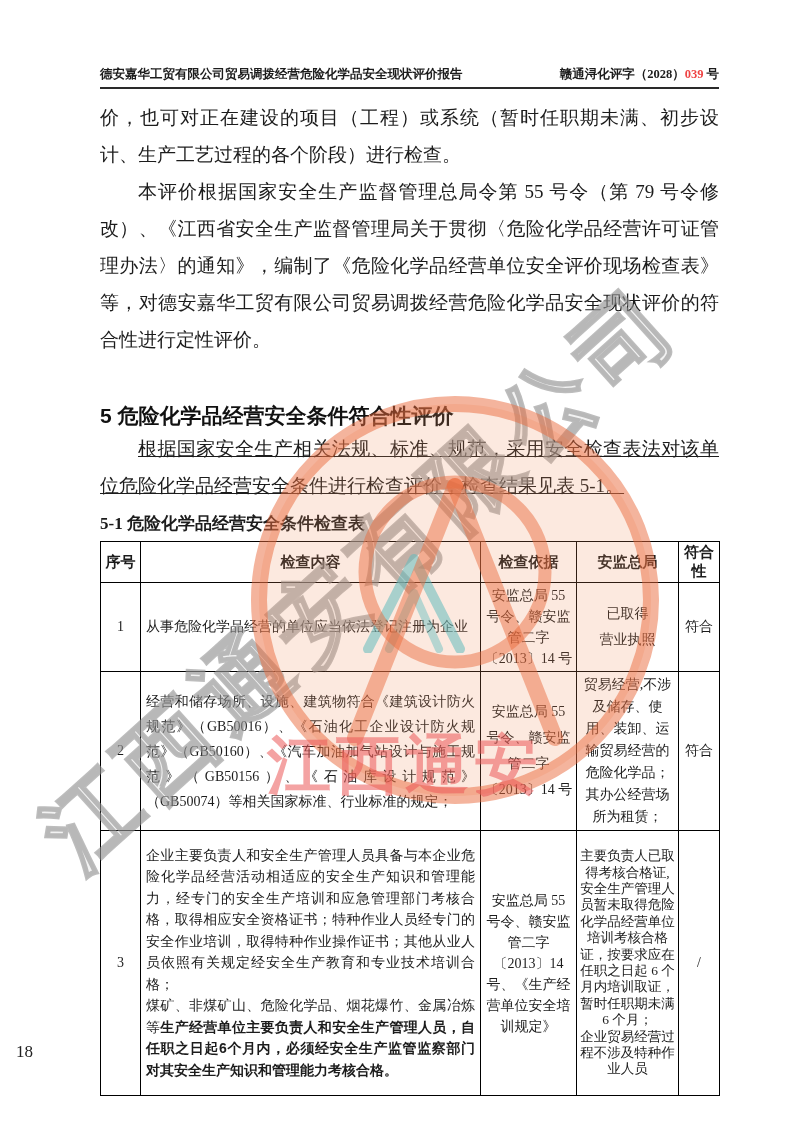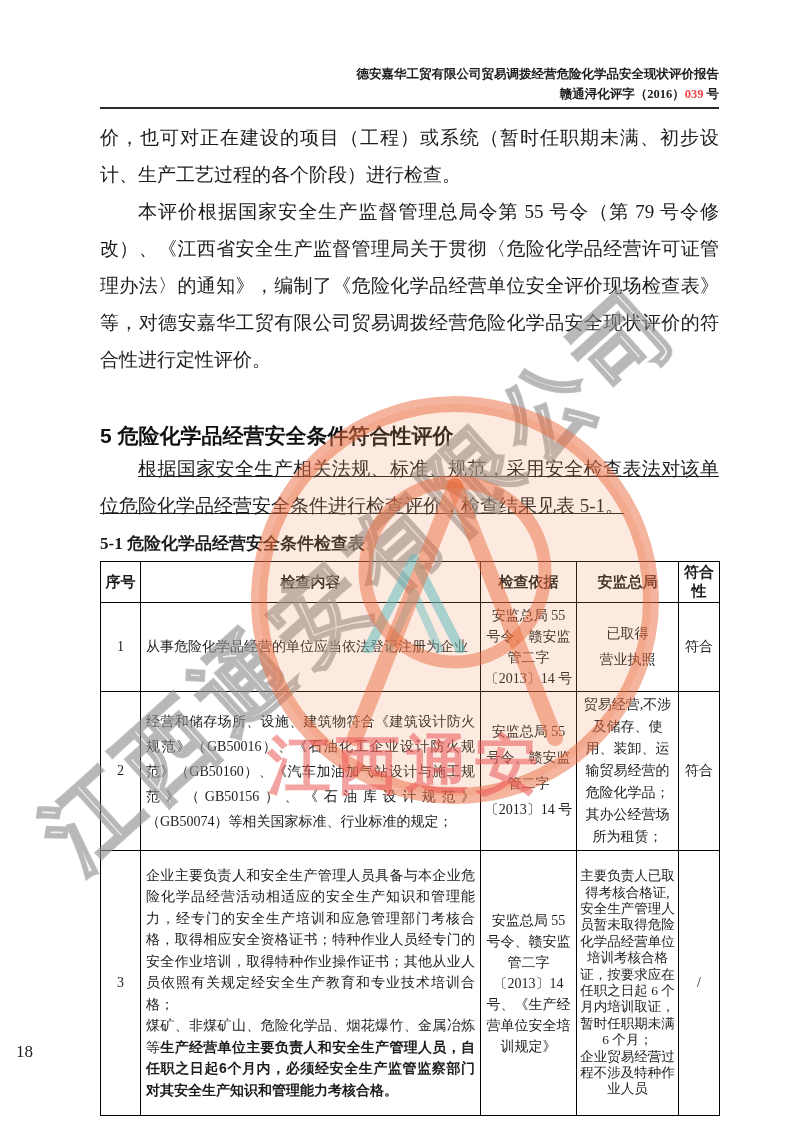--- a/index.html
+++ b/index.html
@@ -9,21 +9,21 @@
     background:#ffffff;
     overflow:hidden;
     font-family:"Liberation Serif","DejaVu Serif",serif;
     color:#1c1c1c;
   }
   .content{position:relative;z-index:1;padding:64px 74px 0 100px;}
   
   .header{
     display:flex;justify-content:space-between;align-items:flex-end;
     font-size:12.5px;font-weight:bold;line-height:20px;
-    border-bottom:2px solid #2a2a2a;padding-bottom:3px;flex-direction:column;
+    border-bottom:2px solid #2a2a2a;padding-bottom:3px;
   }
   .header .red{color:#ef4444;}
   
   .para{margin:0;font-size:19px;line-height:37px;text-align:justify;}
   .para.first{margin-top:10px;}
   .para.indent{text-indent:2em;}
   .section-heading{
     margin:44px 0 0 0;font-size:21px;font-weight:bold;
     font-family:"Liberation Sans","DejaVu Sans",sans-serif;
     color:#111;
@@ -89,21 +89,21 @@
 </style>
 </head>
 <body>
 
 <div class="page">
 
   <div class="content">
 
     <div class="header">
       <span>德安嘉华工贸有限公司贸易调拨经营危险化学品安全现状评价报告</span>
-      <span><span>赣通浔化评字（2016）</span><span class="red">039</span><span> 号</span></span>
+      <span><span>赣通浔化评字（2028）</span><span class="red">039</span><span> 号</span></span>
     </div>
 
     <p class="para first">价，也可对正在建设的项目（工程）或系统（暂时任职期未满、初步设计、生产工艺过程的各个阶段）进行检查。</p>
     <p class="para indent">本评价根据国家安全生产监督管理总局令第 55 号令（第 79 号令修改）、《江西省安全生产监督管理局关于贯彻〈危险化学品经营许可证管理办法〉的通知》，编制了《危险化学品经营单位安全评价现场检查表》等，对德安嘉华工贸有限公司贸易调拨经营危险化学品安全现状评价的符合性进行定性评价。</p>
 
     <h2 class="section-heading">5 危险化学品经营安全条件符合性评价</h2>
     <p class="para indent section-intro">根据国家安全生产相关法规、标准、规范，采用安全检查表法对该单位危险化学品经营安全条件进行检查评价，检查结果见表 5-1。</p>
 
     <div class="table-caption">5-1 危险化学品经营安全条件检查表</div>
 

